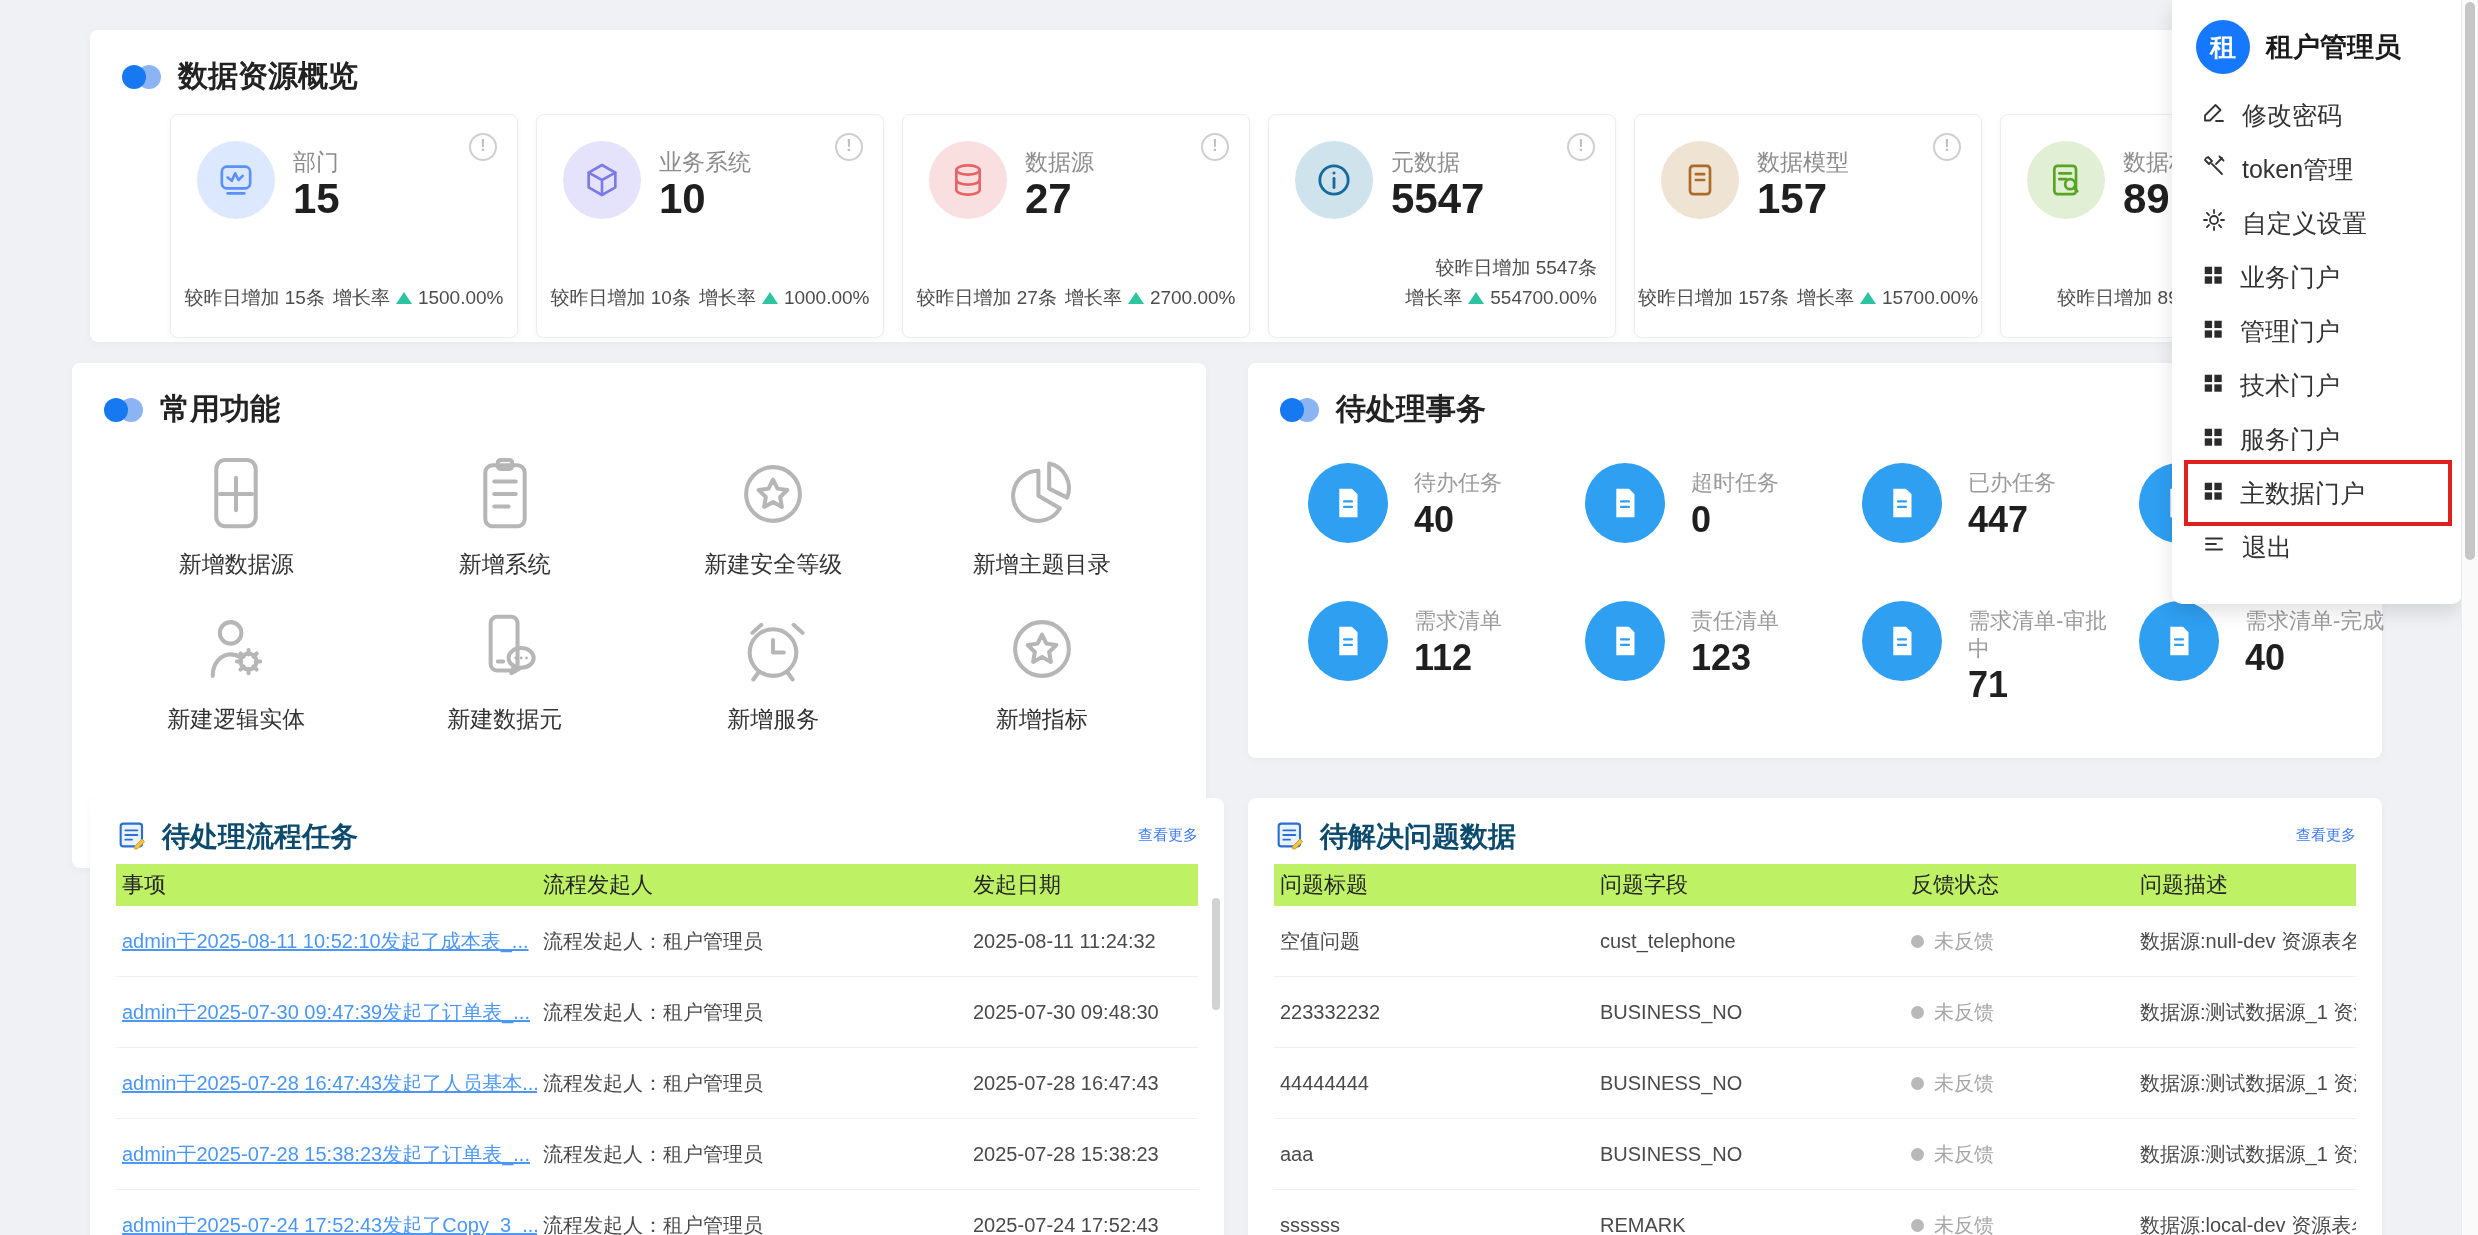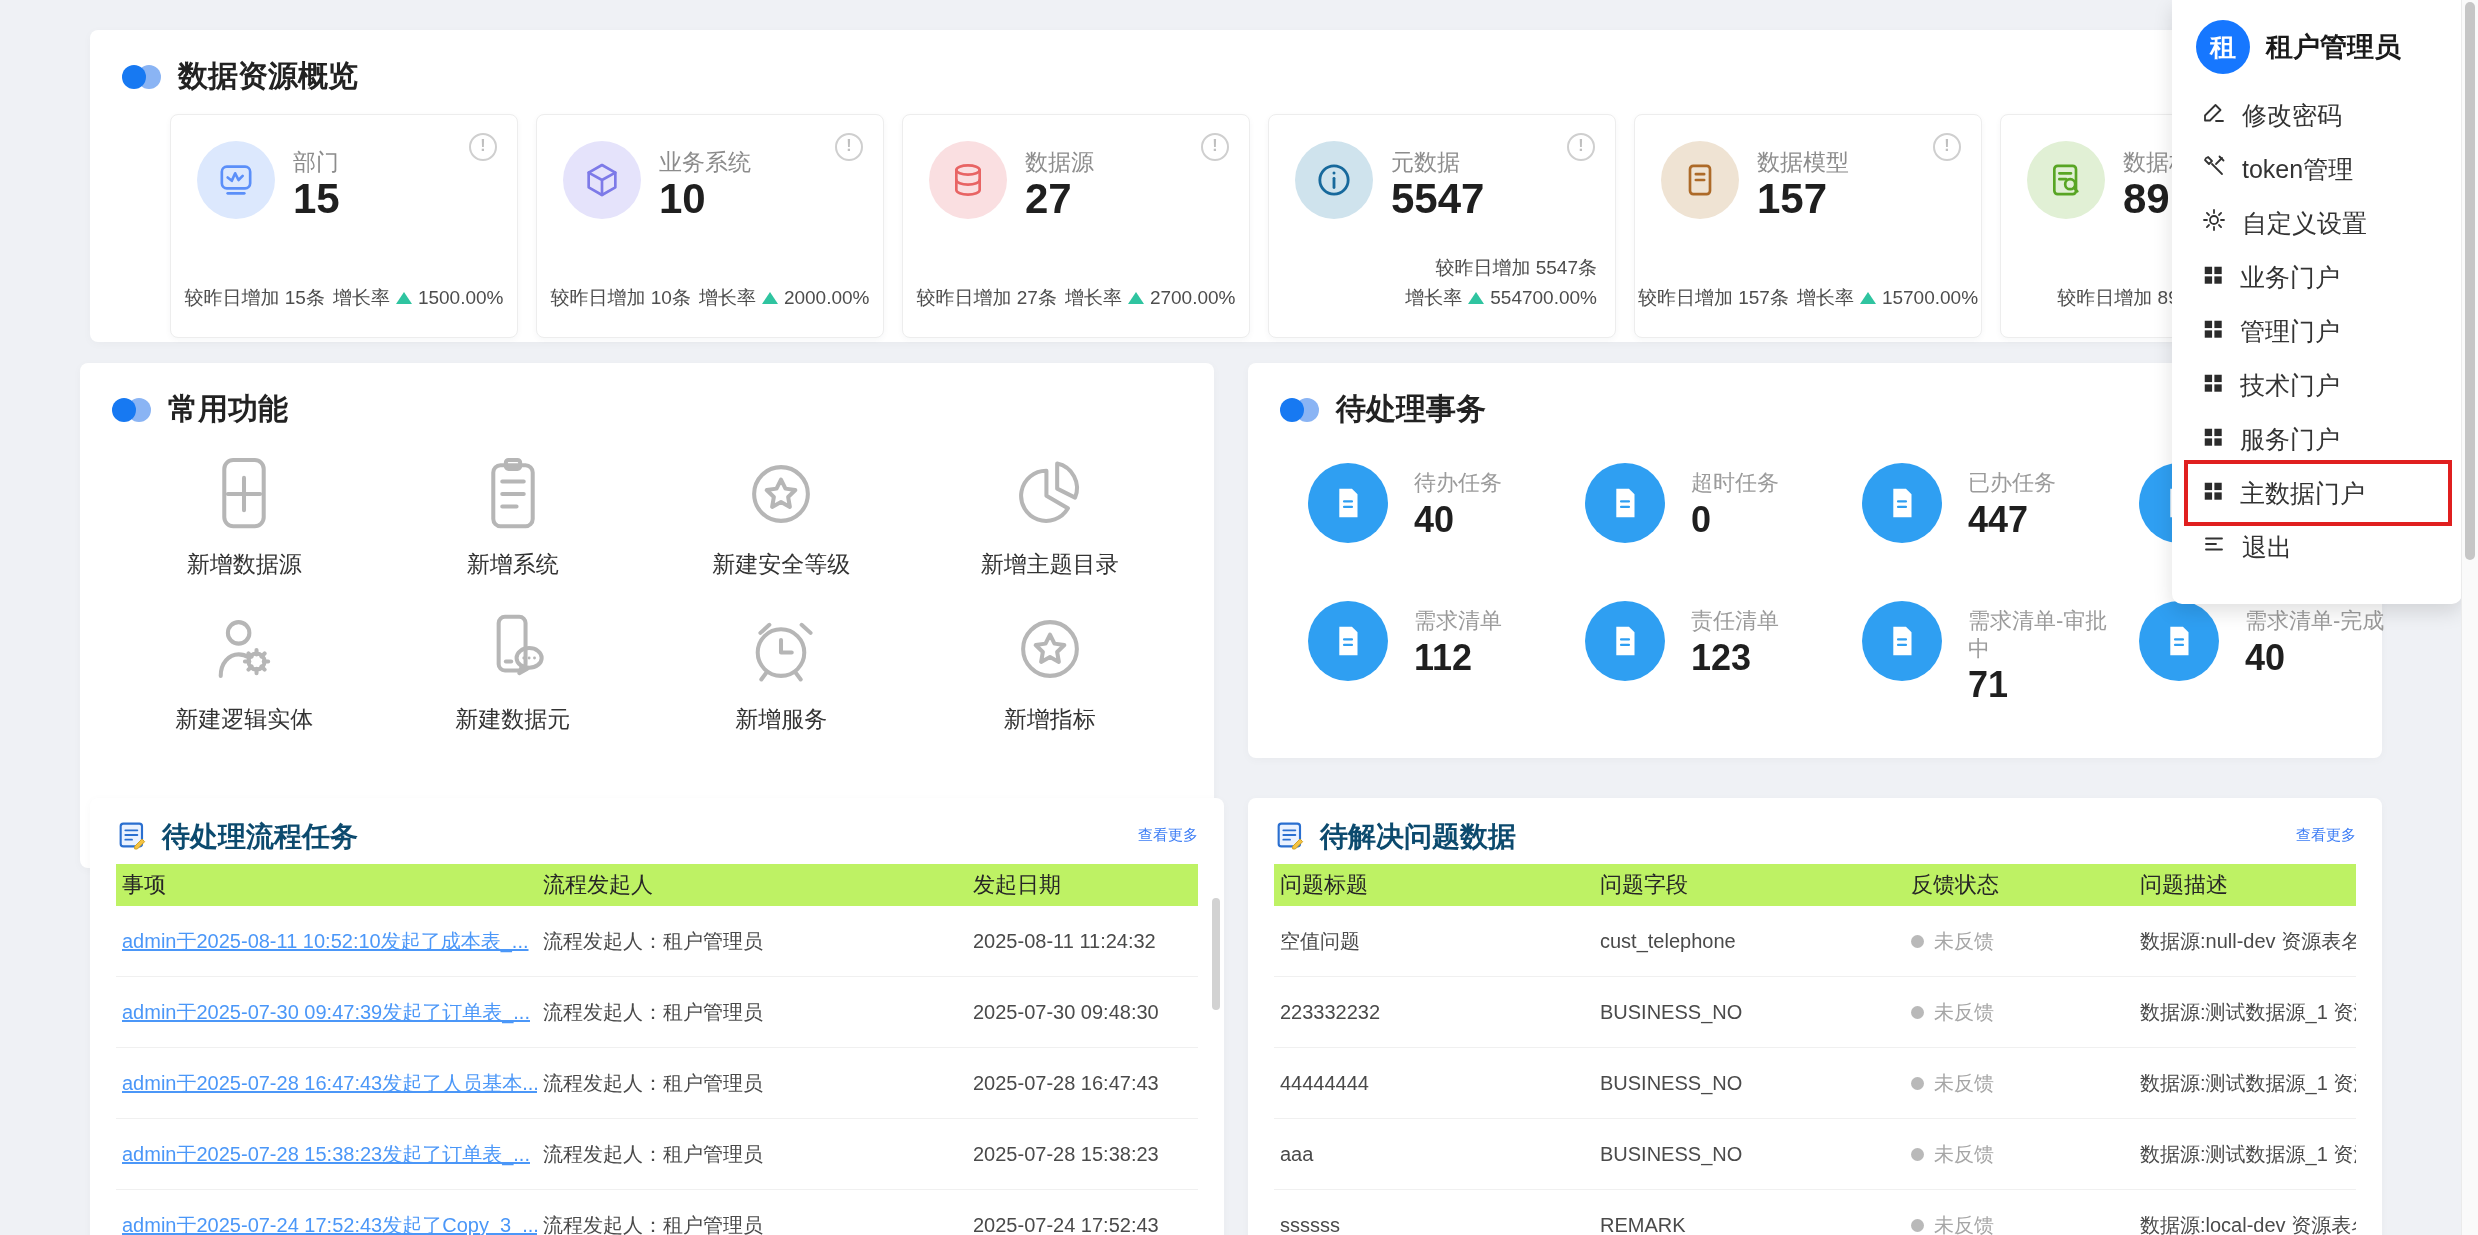--- a/index.html
+++ b/index.html
@@ -1,21 +1,21 @@
 <!DOCTYPE html>
 <html><head>
 <meta charset="utf-8">
 <style>
   html,body{margin:0;padding:0;}
   body{font-family:"Liberation Sans","DejaVu Sans",sans-serif;background:#eff1f5;}
   #app{position:relative;width:2478px;height:1235px;overflow:hidden;background:#eff1f5;}
 
   .card{position:absolute;background:#fff;border-radius:8px;box-shadow:0 2px 10px rgba(0,0,0,.03);}
   #overview-card{left:90px;top:30px;width:2292px;height:312px;}
-  #quick-card{left:80px;top:363px;width:1134px;height:505px;}
+  #quick-card{left:72px;top:363px;width:1134px;height:505px;}
   #todo-card{left:1248px;top:363px;width:1134px;height:395px;}
   #process-card{left:90px;top:798px;width:1134px;height:470px;}
   #problems-card{left:1248px;top:798px;width:1134px;height:470px;}
 
   .sec-head{position:absolute;left:32px;top:26px;display:flex;align-items:center;gap:16px;}
   .toggle{position:relative;width:40px;height:26px;}
   .toggle i{position:absolute;top:1px;width:24px;height:24px;border-radius:50%;}
   .toggle .d1{left:0;background:#1779f2;z-index:2;}
   .toggle .d2{left:15px;background:#8ab4f4;z-index:1;}
   .sec-title{font-size:30px;font-weight:700;color:#222;}
@@ -124,21 +124,21 @@
             </svg>
         </span>
         <span class="stat-label">业务系统</span>
         <span class="stat-value">10</span>
         <span class="info-ic">!</span>
         <div class="growth">
           <span>较昨日增加 10条</span>
           <span class="rate-group">
               <span>增长率</span>
               <i class="tri-up"></i>
-              <span>2000.00%</span>
+              <span>1000.00%</span>
             </span>
         </div>
       </div>
 
       <div class="stat-card c2">
         <span class="stat-ic">
           <svg width="40" height="40" viewBox="0 0 24 24" fill="none" stroke="currentColor" stroke-width="1.6" stroke-linecap="round" stroke-linejoin="round">
               <ellipse cx="12" cy="6" rx="7" ry="2.8"></ellipse>
               <path d="M5 6v12c0 1.5 3.1 2.8 7 2.8s7-1.3 7-2.8V6"></path>
               <path d="M5 12c0 1.5 3.1 2.8 7 2.8s7-1.3 7-2.8"></path>

